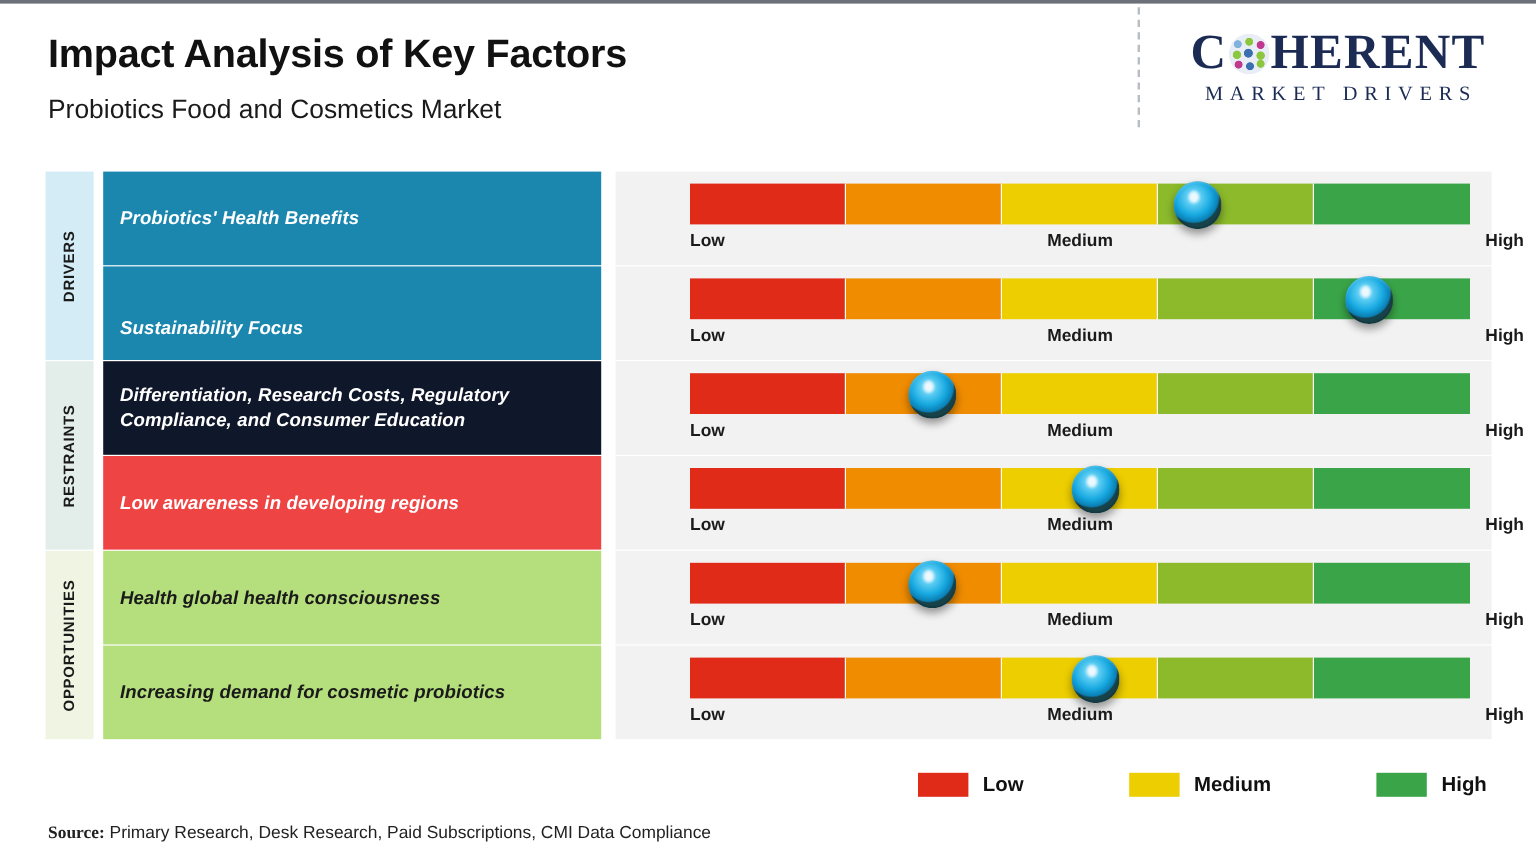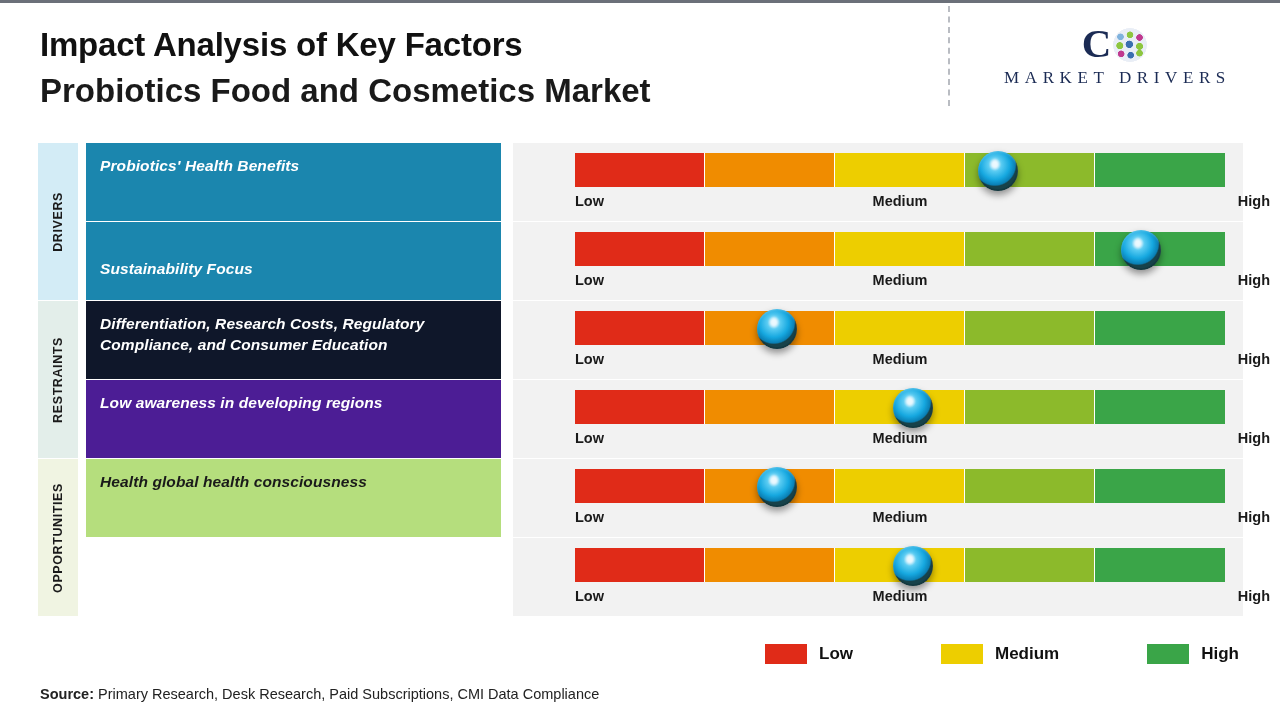--- a/index.html
+++ b/index.html
@@ -17,21 +17,21 @@
     background: #6b7079;
   }
 
   
   .header { position: absolute; left: 40px; top: 22px; }
   .title-main {
     font-size: 33px; font-weight: bold; color: #111111;
     letter-spacing: -0.2px; line-height: 46px; white-space: nowrap;
   }
   .title-sub {
-    font-size: 33px; font-weight: bold; color: #1a1a1a;
+    font-size: 22px; font-weight: normal; color: #1a1a1a;
     line-height: 46px; white-space: nowrap;
   }
 
   
   .logo-divider {
     position: absolute; left: 948px; top: 6px; width: 0; height: 100px;
     border-left: 2px dashed #b9bcc2;
   }
   .logo { position: absolute; left: 965px; top: 20px; width: 300px; text-align: center; }
   .logo-word {
@@ -70,21 +70,21 @@
   .cat-tab span {
     writing-mode: vertical-rl; transform: rotate(180deg);
     font-size: 12.5px; font-weight: bold; color: #1a1a1a;
     letter-spacing: 0.6px; white-space: nowrap;
   }
 
   .row { position: absolute; left: 0; width: 1205px; height: 78px; }
 
   .factor {
     position: absolute; left: 48px; top: 0; width: 415px; height: 78px;
-    display: flex; align-items: flex-start; padding: 12px 14px;
+    display: flex; align-items: center; padding: 0 14px;
   }
   .factor-label {
     font-size: 15.5px; font-weight: bold; font-style: italic;
     line-height: 21px; letter-spacing: 0.1px;
   }
 
   .gauge-band {
     position: absolute; left: 475px; top: 0; width: 730px; height: 78px;
     background: #f2f2f2;
   }
@@ -120,39 +120,40 @@
   .legend {
     position: absolute; left: 765px; top: 644px;
     display: flex; align-items: center; gap: 88px;
   }
   .legend-item { display: flex; align-items: center; gap: 12px; }
   .legend-swatch { width: 42px; height: 20px; }
   .legend-text { font-size: 17px; font-weight: bold; color: #111; white-space: nowrap; }
 
   
   .source { position: absolute; left: 40px; top: 686px; font-size: 14.5px; color: #222; white-space: nowrap; }
-  .source b { font-weight: bold; }
+  .source b { font-weight: bold; font-family: Liberation Serif, serif; }
 </style>
 </head>
 <body>
 
 <div class="slide">
 
   <div class="top-rule"></div>
 
   <div class="header">
     <div class="title-main">Impact Analysis of Key Factors</div>
     <div class="title-sub">Probiotics Food and Cosmetics Market</div>
   </div>
 
   <div class="logo-divider"></div>
   <div class="logo">
     <div class="logo-word">
       <span>C</span>
       <span class="logo-globe"></span>
+      <span>HERENT</span>
     </div>
     <div class="logo-tag">MARKET DRIVERS</div>
   </div>
 
   <div class="matrix" style="height: 474px;">
     <div id="cats">
         <div class="cat-tab" style="top: 0px; height: 157px; background: rgb(211, 236, 246);">
           <span>DRIVERS</span>
         </div>
         <div class="cat-tab" style="top: 158px; height: 157px; background: rgb(227, 238, 234);">
@@ -217,21 +218,21 @@
             </div>
             <div class="marker" style="left: 263.5px;"></div>
             <div class="scale">
               <div class="scale-label scale-low">Low</div>
               <div class="scale-label scale-med">Medium</div>
               <div class="scale-label scale-high">High</div>
             </div>
           </div>
         </div>
         <div class="row" style="top: 237px;">
-          <div class="factor" style="background: #4c1d95;">
+          <div class="factor" style="background: #ef4444;">
             <div class="factor-label" style="color: rgb(255, 255, 255);">Low awareness in developing regions</div>
           </div>
           <div class="gauge-band">
             <div class="bar">
               <div class="seg" style="background: rgb(224, 43, 24); width: 20%;"></div>
               <div class="seg" style="background: rgb(240, 140, 0); width: 20%;"></div>
               <div class="seg" style="background: rgb(237, 206, 0); width: 20%;"></div>
               <div class="seg" style="background: rgb(140, 186, 43); width: 20%;"></div>
               <div class="seg" style="background: rgb(58, 165, 72); width: 20%;"></div>
             </div>
@@ -257,20 +258,23 @@
             </div>
             <div class="marker" style="left: 263.5px;"></div>
             <div class="scale">
               <div class="scale-label scale-low">Low</div>
               <div class="scale-label scale-med">Medium</div>
               <div class="scale-label scale-high">High</div>
             </div>
           </div>
         </div>
         <div class="row" style="top: 395px;">
+          <div class="factor" style="background: rgb(181, 222, 125);">
+            <div class="factor-label" style="color: rgb(26, 26, 26);">Increasing demand for cosmetic probiotics</div>
+          </div>
           <div class="gauge-band">
             <div class="bar">
               <div class="seg" style="background: rgb(224, 43, 24); width: 20%;"></div>
               <div class="seg" style="background: rgb(240, 140, 0); width: 20%;"></div>
               <div class="seg" style="background: rgb(237, 206, 0); width: 20%;"></div>
               <div class="seg" style="background: rgb(140, 186, 43); width: 20%;"></div>
               <div class="seg" style="background: rgb(58, 165, 72); width: 20%;"></div>
             </div>
             <div class="marker" style="left: 400px;"></div>
             <div class="scale">

